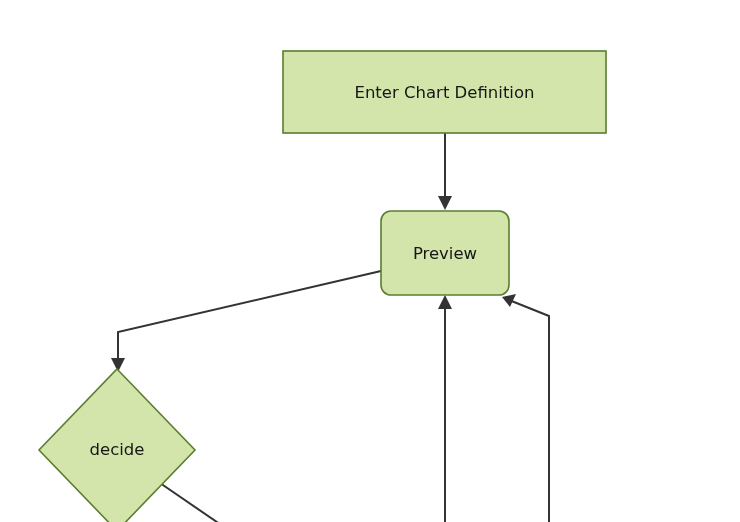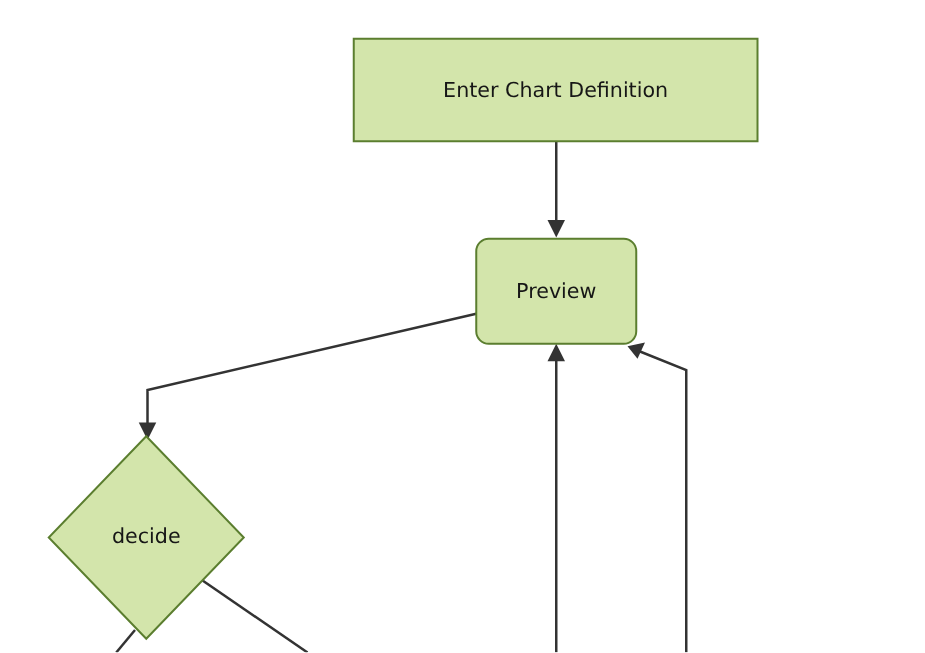--- a/index.html
+++ b/index.html
@@ -12,20 +12,21 @@
     width: 740px;
     height: 522px;
     overflow: hidden;
     font-family: "DejaVu Sans", "Liberation Sans", sans-serif;
   }
   #diagram-root {
     position: relative;
     width: 740px;
     height: 499px;
     background: #ffffff;
+    margin-top: 20px;
   }
   #flow-svg {
     position: absolute;
     left: 0;
     top: 0;
     width: 740px;
     height: 522px;
     display: block;
   }
   .node-shape {

